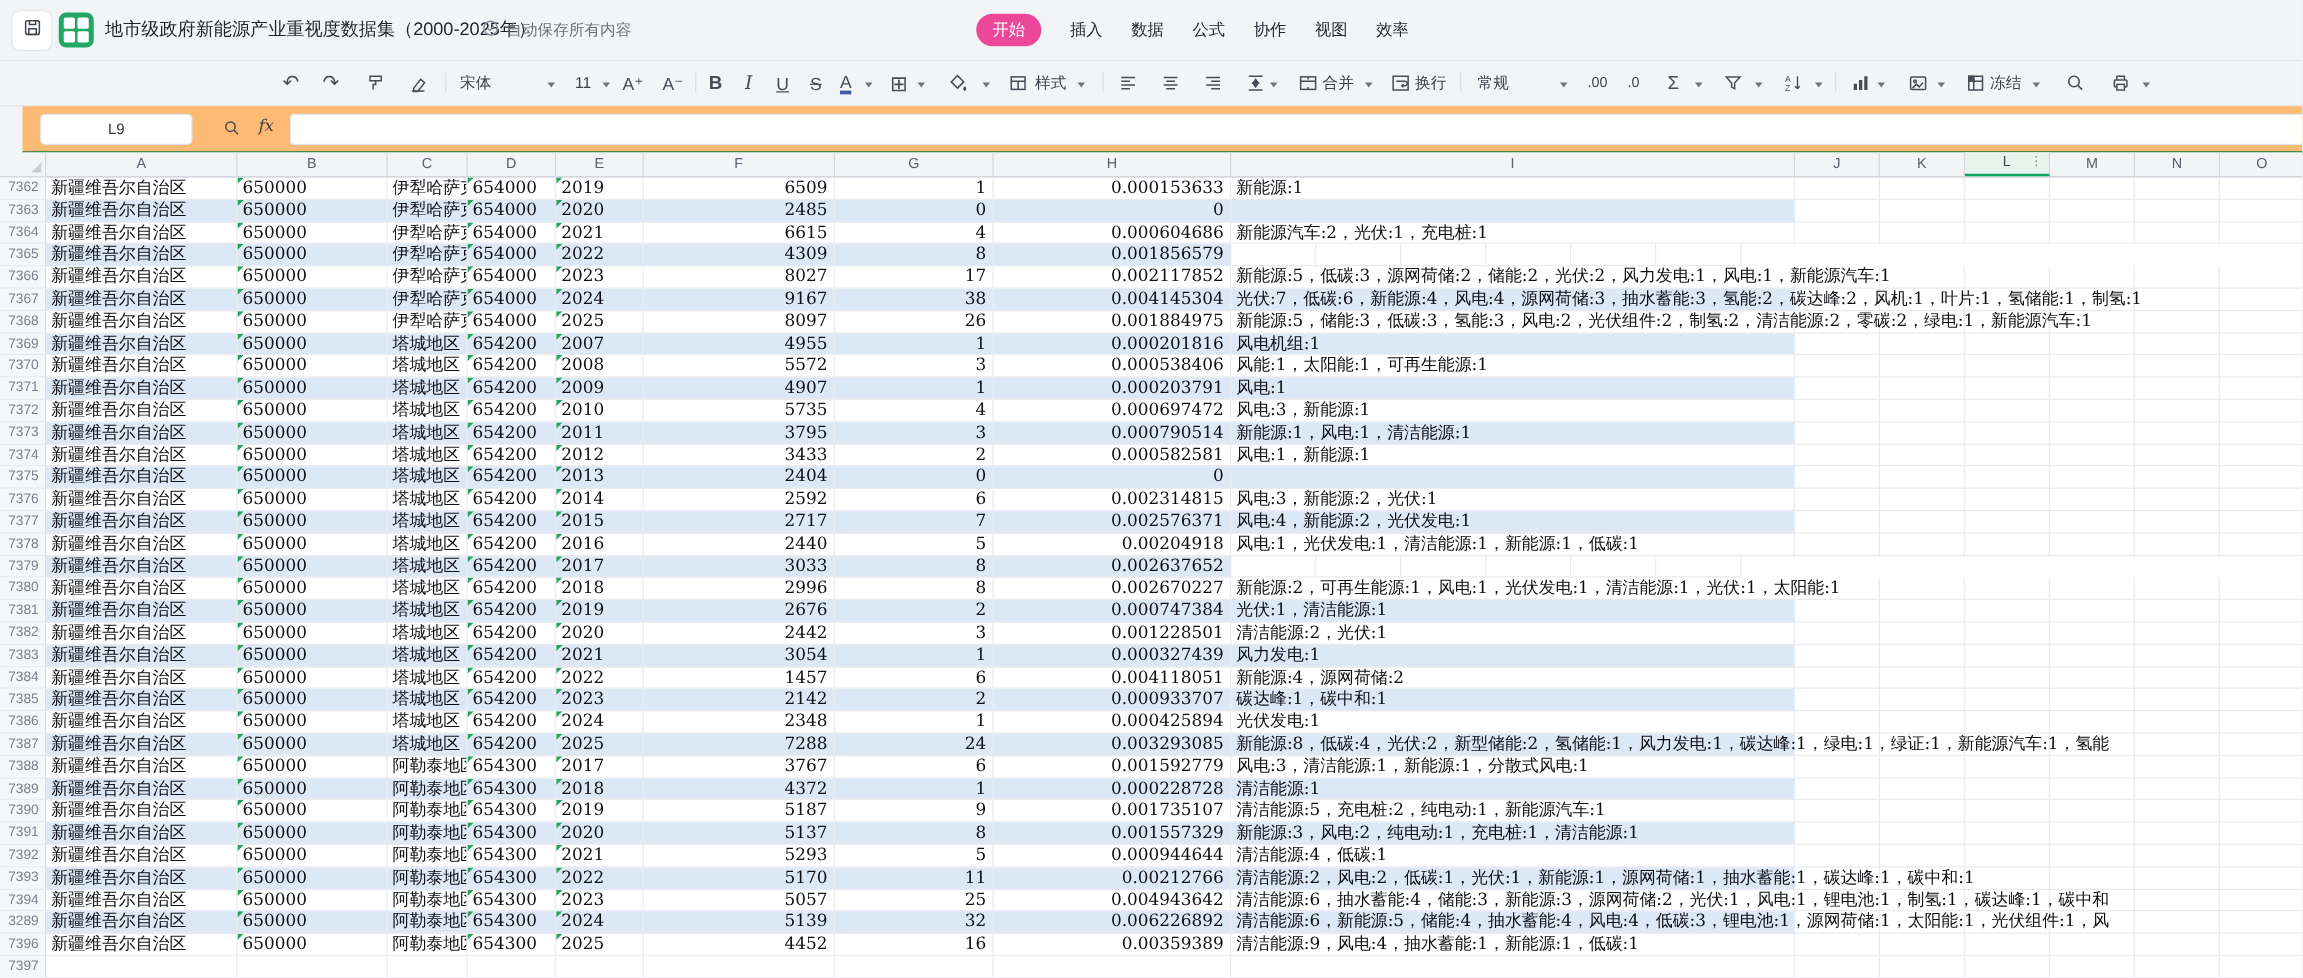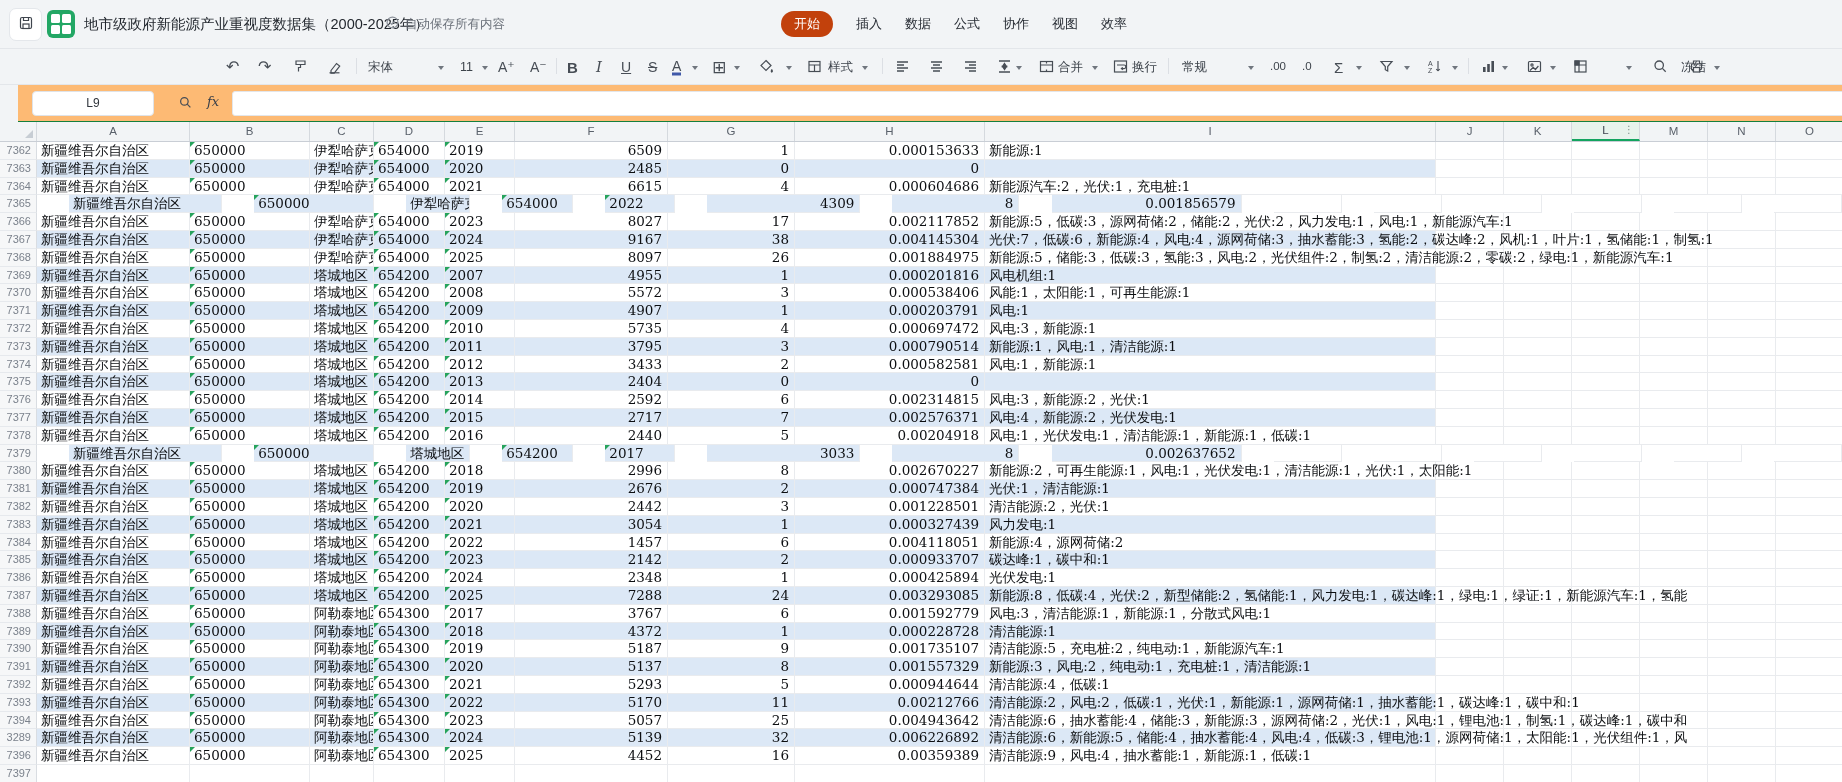--- a/index.html
+++ b/index.html
@@ -7,21 +7,21 @@
        font-family:"Liberation Sans","DejaVu Sans",sans-serif;-webkit-font-smoothing:antialiased;}
   
   #titlebar{position:absolute;left:0;top:0;width:100%;height:48px;background:#f2f4f6;border-bottom:1px solid #e3e6ea;}
   #save-btn{position:absolute;left:9px;top:8px;width:31px;height:31px;background:#fff;border:1px solid #e4e7eb;border-radius:7px;display:flex;align-items:center;justify-content:center;}
   #app-icon{position:absolute;left:47px;top:10px;width:28px;height:28px;border-radius:6px;background:#23a765;display:grid;grid-template-columns:9px 9px;grid-template-rows:9px 9px;gap:2px;align-content:center;justify-content:center;}
   #app-icon i{background:#fff;border-radius:1.5px;}
   #doc-title{position:absolute;left:84px;top:0;line-height:48px;font-size:14.5px;color:#1f242b;font-weight:500;}
   #autosave{position:absolute;left:385px;top:0;height:48px;display:flex;align-items:center;gap:5px;color:#6b717a;font-size:12.5px;}
   #menus{position:absolute;left:781px;top:0;height:48px;display:flex;align-items:center;gap:23px;}
   .menu-item{font-size:13px;color:#262b33;cursor:default;}
-  .menu-item.active{background:#c2410c;color:#fff;border-radius:14px;padding:4px 13px;}
+  .menu-item.active{background:#ec4899;color:#fff;border-radius:14px;padding:4px 13px;}
   
   #toolbar{position:absolute;left:0;top:49px;width:100%;height:35px;background:#f2f4f6;border-bottom:1px solid #e3e6ea;}
   .ti{position:absolute;top:50%;transform:translateY(-50%);font-size:16px;color:#474d55;line-height:1;}
   .tt{position:absolute;top:50%;transform:translateY(-50%);font-size:12.5px;color:#3d434b;line-height:1;text-align:right;}
   .tsvg{position:absolute;top:9px;}
   .tsvg svg{display:block;}
   .tdiv{position:absolute;top:9px;width:1px;height:16px;background:#dcdfe4;}
   .car{position:absolute;top:50%;margin-top:-1px;width:0;height:0;border-left:3.5px solid transparent;border-right:3.5px solid transparent;border-top:4px solid #70767e;}
   .bold{font-weight:bold;} .ital{font-style:italic;font-family:"DejaVu Serif",serif;}
   .undl{text-decoration:underline;} .strk{text-decoration:line-through;}
@@ -33,21 +33,21 @@
   #formula-input{position:absolute;left:214px;top:6px;right:6px;height:23px;background:#fff;border:1px solid #e3e6ea;border-radius:3px;font-size:12px;line-height:23px;padding:0 6px;color:#30353c;}
   
   #sheet{position:absolute;left:0;top:122px;width:1842px;bottom:0;background:#fff;}
   #grid-head{display:flex;height:19px;background:#f2f4f6;border-bottom:1px solid #c9ced5;}
   .hcell{flex:none;box-sizing:border-box;border-right:1px solid #d5d9de;text-align:center;font-size:11.5px;color:#5a616b;line-height:18px;position:relative;}
   .hcell.sel{background:#e7f3ec;border-bottom:2px solid #13a45f;line-height:16px;color:#3f464f;}
   .hcell .kebab{position:absolute;right:5px;top:0;font-size:10px;color:#7f8f88;line-height:16px;}
   #corner{width:37px;flex:none;border-right:1px solid #d5d9de;position:relative;box-sizing:border-box;}
   #corner:after{content:"";position:absolute;right:3px;bottom:3px;border-left:8px solid transparent;border-bottom:8px solid #c7cdd4;}
   #grid-body{position:relative;}
-  .g-row{display:flex;height:17.8px;justify-content:space-between;}
+  .g-row{display:flex;height:17.8px;}
   .ncell{flex:none;width:37px;box-sizing:border-box;background:#f6f7f8;border-right:1px solid #d9dde2;border-bottom:1px solid #e6e9ed;
          font-size:11px;color:#7b828c;text-align:right;padding-right:5px;line-height:17px;}
   .cell{flex:none;box-sizing:border-box;height:100%;border-right:1px solid #e9ebee;border-bottom:1px solid #e9ebee;
         overflow:hidden;white-space:nowrap;padding-left:4px;font-family:"DejaVu Serif","Liberation Serif",serif;
         font-size:13.5px;color:#0c0e11;line-height:16.8px;position:relative;}
   .cell.right{text-align:right;padding-left:0;padding-right:5px;}
   .cell.ovf{overflow:visible;z-index:1;}
   .band .dc{background:#dce8f6;}
   .tri{position:absolute;left:0;top:0;width:0;height:0;border-top:5px solid #26a35c;border-right:5px solid transparent;}
   
@@ -221,21 +221,21 @@
       </svg>
       </span>
     <span class="car" style="left:1550px"></span>
     <span class="tsvg" style="left:1572px">
       <svg width="17" height="17" viewBox="0 0 17 17" fill="none" stroke="#474d55" stroke-width="1.2">
         <rect x="3" y="3" width="11" height="11"></rect>
           <path d="M3 7 h11 M7 3 v11"></path>
           <rect x="3" y="3" width="4" height="4" fill="#474d55"></rect>
       </svg>
       </span>
-    <span class="tt" style="left:1681px">冻结</span>
+    <span class="tt" style="left:1592px">冻结</span>
     <span class="car" style="left:1626px"></span>
     <span class="tsvg" style="left:1652px">
       <svg width="17" height="17" viewBox="0 0 17 17" fill="none" stroke="#474d55" stroke-width="1.3">
         <circle cx="7.2" cy="7.2" r="4.2"></circle>
           <path d="M10.4 10.4 l3.3 3.3"></path>
       </svg>
       </span>
     <span class="tsvg" style="left:1688px">
       <svg width="17" height="17" viewBox="0 0 17 17" fill="none" stroke="#474d55" stroke-width="1.2">
         <path d="M5.5 6 V3 h6 v3"></path>

